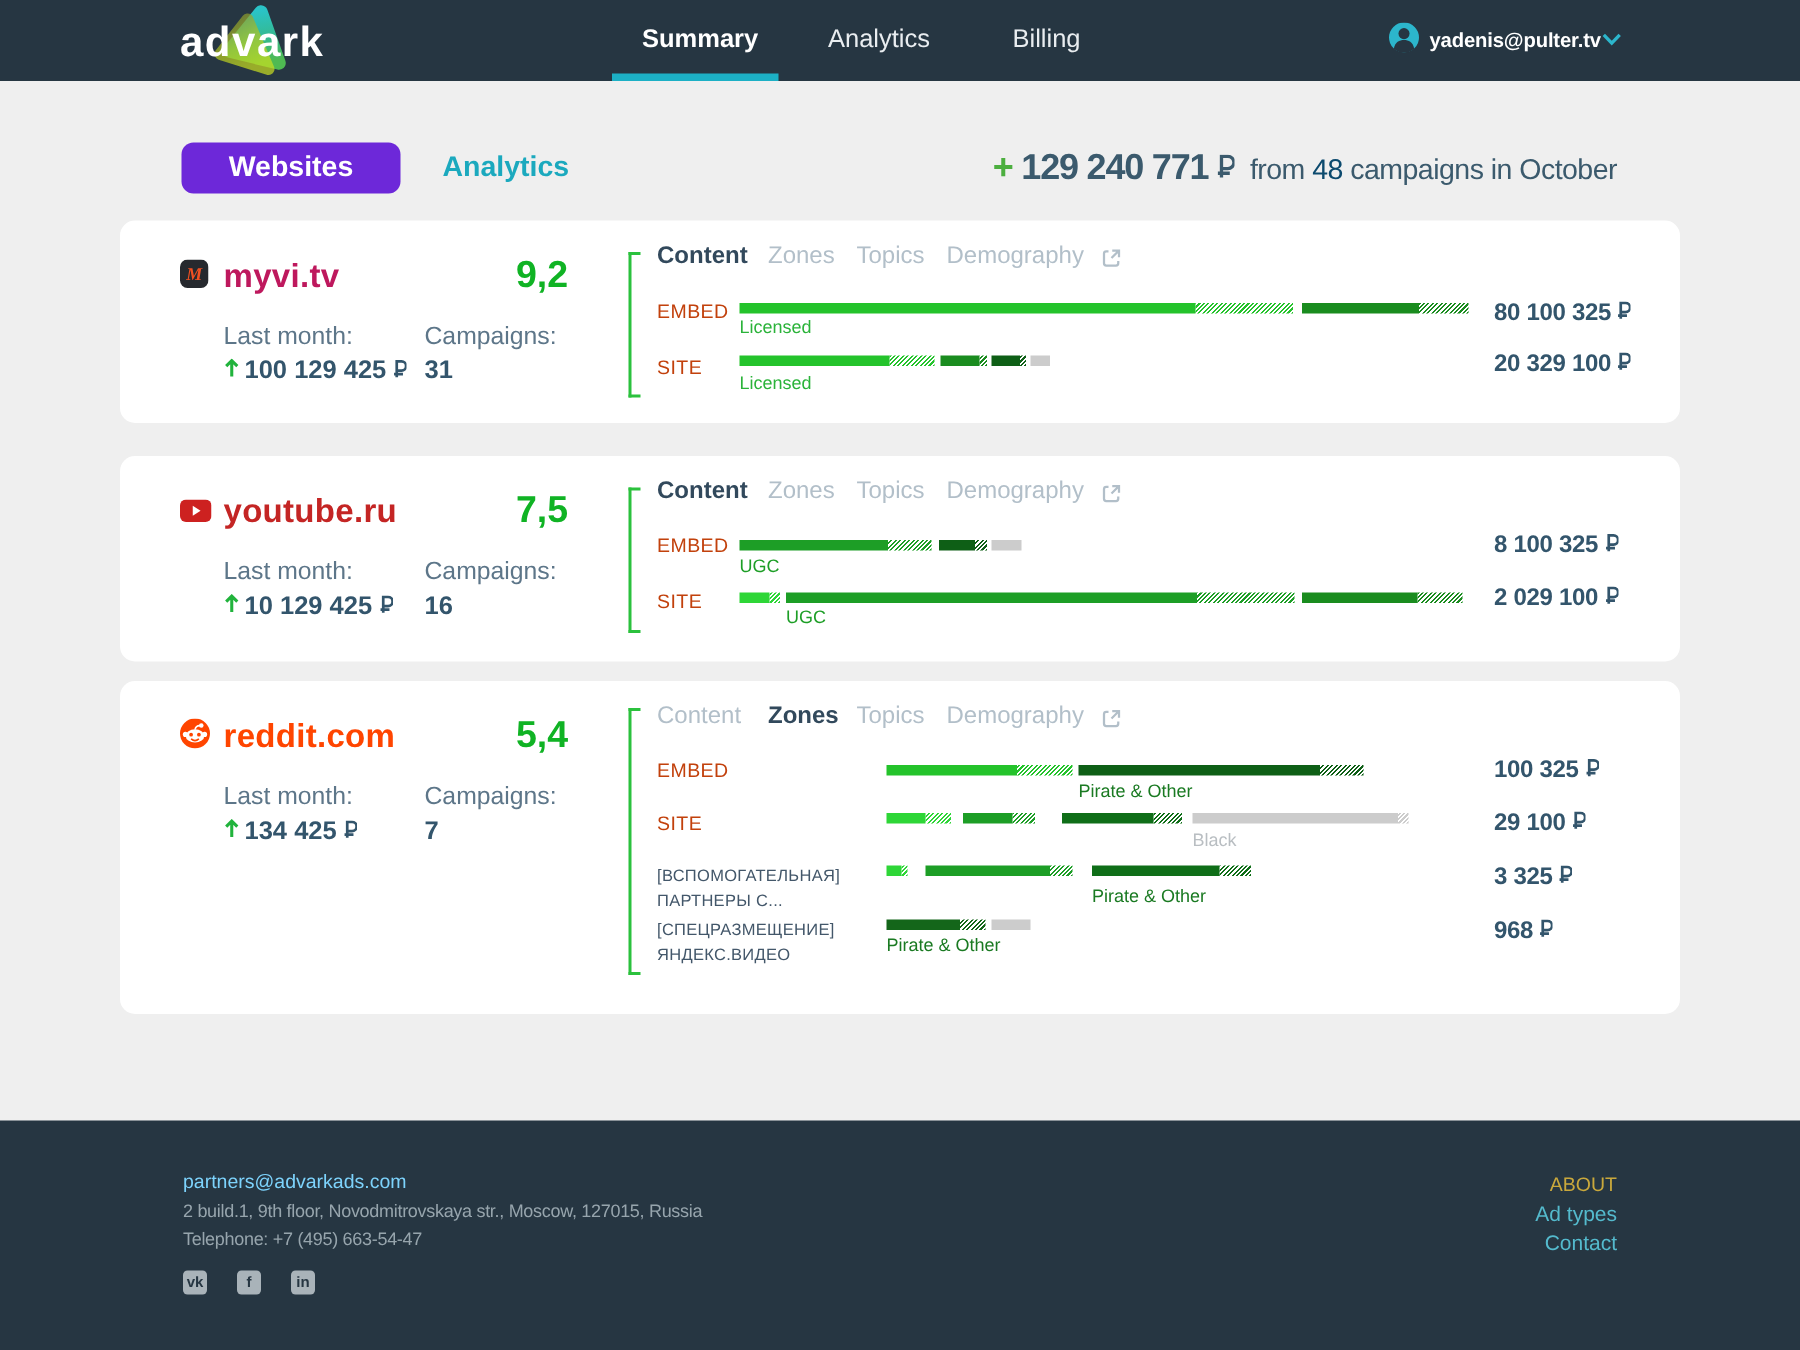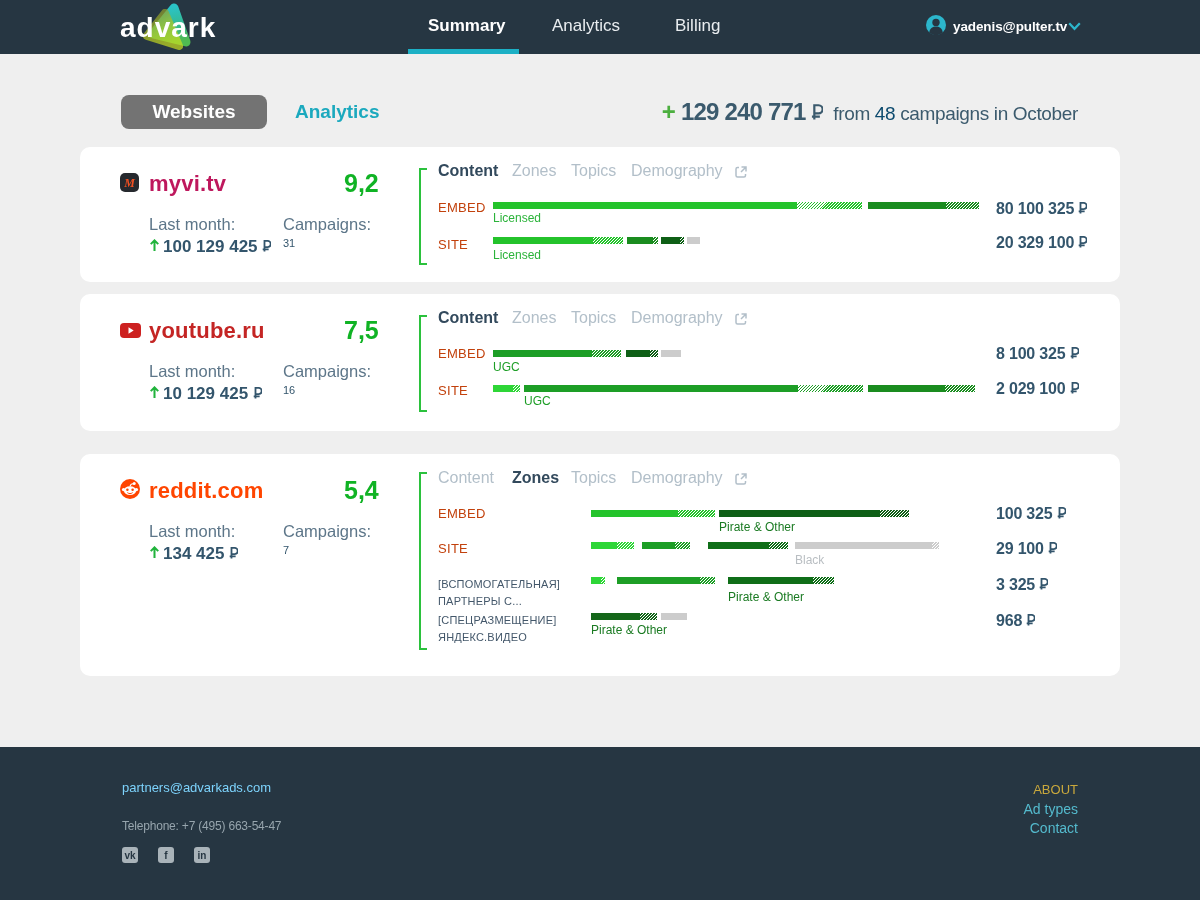--- a/index.html
+++ b/index.html
@@ -4,38 +4,38 @@
 *{margin:0;padding:0;box-sizing:border-box}
 html,body{width:1200px;height:900px;overflow:hidden}
 body{font-family:"Liberation Sans",sans-serif;background:#efefef;position:relative}
 
 #hdr{position:absolute;left:0;top:0;width:1200px;height:54px;background:#263642}
 #logotxt{position:absolute;left:120px;top:12px;font-size:28px;font-weight:bold;color:#fff;letter-spacing:1px}
 .navitem{position:absolute;top:16px;font-size:17px;color:#e9edf0}
 #nav-underline{position:absolute;left:408px;top:49px;width:111px;height:5px;background:#1cb0c5}
 #email{position:absolute;left:953px;top:19px;font-size:13.5px;font-weight:bold;color:#fff;letter-spacing:-.1px}
 
-#btn-websites{position:absolute;left:121px;top:95px;width:146px;height:34px;background:#737373;border-radius:8px;color:#fff;font-size:19px;font-weight:bold;text-align:center;line-height:34px}
+#btn-websites{position:absolute;left:121px;top:95px;width:146px;height:34px;background:#6d28d9;border-radius:8px;color:#fff;font-size:19px;font-weight:bold;text-align:center;line-height:34px}
 #btn-campaigns{position:absolute;left:295px;top:101px;font-size:19px;font-weight:bold;color:#1ba9be}
 #total{position:absolute;right:122px;top:98px;font-size:24px;font-weight:bold;color:#3b5a6d;white-space:nowrap;letter-spacing:-.8px}
 #total .plus{color:#4caf3f}
 #total .sub{font-size:19px;font-weight:normal;color:#3b5a6d;letter-spacing:-.35px}
 #total .g{color:#0c4a6e;font-weight:normal}
 
 .card{position:absolute;left:80px;width:1040px;background:#fff;border-radius:10px}
 #card1{top:147px;height:135px}
-#card2{top:294px;height:137px}
+#card2{top:304px;height:137px}
 #card3{top:454px;height:222px}
 .sicon{position:absolute;left:40px;top:26px;width:19px;height:19px}
 .stitle{position:absolute;left:69px;top:24px;font-size:22px;font-weight:bold;letter-spacing:.2px}
 .score{position:absolute;left:264px;top:22px;width:60px;text-align:left;font-size:25px;font-weight:bold;color:#10b324}
 .lm-l{position:absolute;left:69px;top:68px;font-size:16.5px;color:#5d7689}
 .cmp-l{position:absolute;left:203px;top:68px;font-size:16.5px;color:#5d7689}
 .lm-v{position:absolute;left:69px;top:90px;font-size:17px;font-weight:bold;color:#33556c}
-.cmp-v{position:absolute;left:203px;top:90px;font-size:11px;font-weight:normal;color:#33556c}
+.cmp-v{position:absolute;left:203px;top:90px;font-size:17px;font-weight:bold;color:#33556c}
 .bracket{position:absolute;left:339px;border-left:2px solid #2bc13d;border-top:2px solid #2bc13d;border-bottom:2px solid #2bc13d;width:8px}
 .tab{position:absolute;top:15px;font-size:16px;color:#b2bfc9;white-space:nowrap}
 .tab.on{color:#32495c;font-weight:bold}
 .rowlab{position:absolute;left:358px;font-size:13px;color:#c2410c;letter-spacing:.3px}
 .rowlab2{position:absolute;left:358px;font-size:11px;color:#43576a;letter-spacing:.2px;line-height:16.5px}
 .bar{position:absolute;height:7px}
 .sg{position:absolute;top:0;height:7px}
 .val{position:absolute;left:916px;font-size:16px;font-weight:bold;color:#33556c;white-space:nowrap;letter-spacing:-.2px}
 .blab{position:absolute;font-size:12px;white-space:nowrap}
 .ruble{display:inline-block;vertical-align:baseline}
@@ -267,20 +267,21 @@
       <i class="sg" style="left:70px;width:26px;background:#cccccc"></i>
     </div>
   <div class="blab" style="left:511px;top:169px;color:#1a7a22">Pirate &amp; Other</div>
   <div class="val" style="top:158px">968 <svg class="ruble" width="9" height="12" viewBox="0 0 13 17">
         <path d="M3.6 16.5 V1.2 h4.6 a4.4 4.4 0 0 1 0 8.8 H3.6 M1 13.4 H9.6" fill="none" stroke="#33556c" stroke-width="2.6"></path>
       </svg></div>
 </div>
 
 <div id="ftr">
   <div class="mail">partners@advarkads.com</div>
+  <div class="addr">2 build.1, 9th floor, Novodmitrovskaya str., Moscow, 127015, Russia</div>
   <div class="tel">Telephone: +7 (495) 663-54-47</div>
   <div class="soc">
       <i>vk</i>
       <i>f</i>
       <i>in</i>
     </div>
   <div class="flink" style="top:35px;color:#c9a83c;font-size:13px">ABOUT</div>
   <div class="flink" style="top:54px;color:#54bacd">Ad types</div>
   <div class="flink" style="top:73px;color:#54bacd">Contact</div>
 </div>

